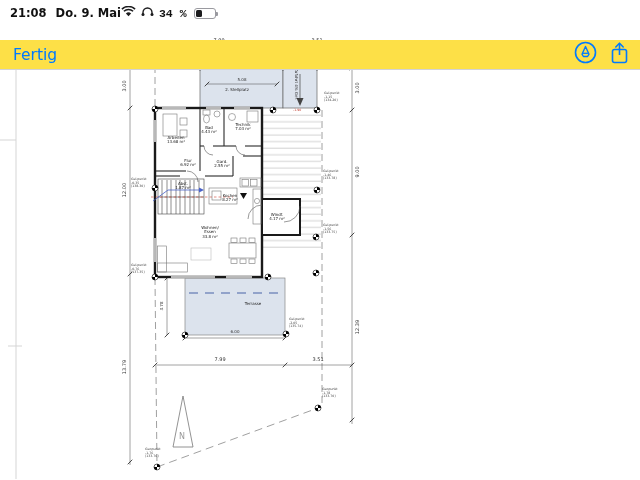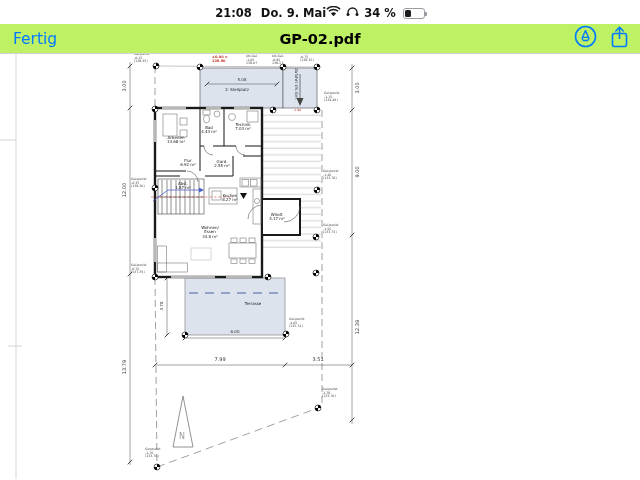--- a/index.html
+++ b/index.html
@@ -2,31 +2,31 @@
 <html><head>
 <meta charset="utf-8">
 <style>
   * { margin:0; padding:0; box-sizing:border-box; }
   html,body { width:640px; height:480px; overflow:hidden; background:#fff;
               font-family:"DejaVu Sans","Liberation Sans",sans-serif; }
   .screen { position:relative; width:640px; height:480px; background:#fff; }
 
   
   .statusbar { position:absolute; top:0; left:0; right:0; height:24px; z-index:30;
-               display:flex; justify-content:center; align-items:center;
+               display:flex; justify-content:flex-start; align-items:center;
                padding:2px 10px 0 10px; font-size:11.5px; font-weight:600; color:#111; }
   .sb-left { display:flex; gap:9px; align-items:center; }
-  .sb-right{ display:flex; gap:5px; align-items:center; }
+  .sb-right{ display:flex; gap:5px; align-items:center;font-family:Liberation Mono, monospace; }
   .batt { position:relative; width:22px; height:11px; border:1px solid #9a9aa0; border-radius:3px; margin-left:2px;}
   .batt .fill { position:absolute; left:1px; top:1px; bottom:1px; width:6px; background:#1c1c1e; border-radius:1.5px;}
   .batt .nub { position:absolute; right:-3px; top:3px; width:2px; height:4px; background:#9a9aa0; border-radius:0 1px 1px 0;}
 
   
-  .navbar { position:absolute; top:24px; left:0; right:0; height:30px; z-index:30;
-            background:#bef264; border-bottom:1px solid #d2d2d6;
+  .navbar { position:absolute; top:40px; left:0; right:0; height:30px; z-index:30;
+            background:#fde047; border-bottom:1px solid #d2d2d6;
             display:flex; align-items:center; }
   .nav-done { position:absolute; left:13px; color:#007AFF; font-size:15.5px; cursor:pointer;}
   .nav-title{ width:100%; text-align:center; font-size:14.5px; font-weight:700; color:#000;}
   .nav-icons{ position:absolute; right:10px; display:flex; gap:12px; align-items:center;}
 
   
   .plan-svg { position:absolute; top:0; left:0; z-index:1; }
   .lbl { position:absolute; z-index:5; transform:translate(-50%,-50%); text-align:center;
          white-space:pre-line; color:#222; font-size:4px; line-height:4.4px; }
   .dim  { font-size:5px; color:#333; }
@@ -68,21 +68,20 @@
       <span>34 %</span>
       <span class="batt">
         <span class="fill"></span>
           <span class="nub"></span>
       </span>
     </div>
   </div>
 
   <div class="navbar">
     <span class="nav-done">Fertig</span>
-    <span class="nav-title">GP-02.pdf</span>
     <span class="nav-icons">
       <span>
         <svg width="23" height="23" viewBox="0 0 23 23">
           <circle cx="11.5" cy="11.5" r="10" fill="none" stroke="#007AFF" stroke-width="1.6"></circle>
           <path d="M11.5 5.5 L15 13.2 L13.6 15.5 L9.4 15.5 L8 13.2 Z" fill="none" stroke="#007AFF" stroke-width="1.4" stroke-linejoin="round"></path>
           <line x1="9" y1="12.3" x2="14" y2="12.3" stroke="#007AFF" stroke-width="1.3"></line>
         </svg>
       </span>
       <span>
         <svg width="21" height="24" viewBox="0 0 21 24">

